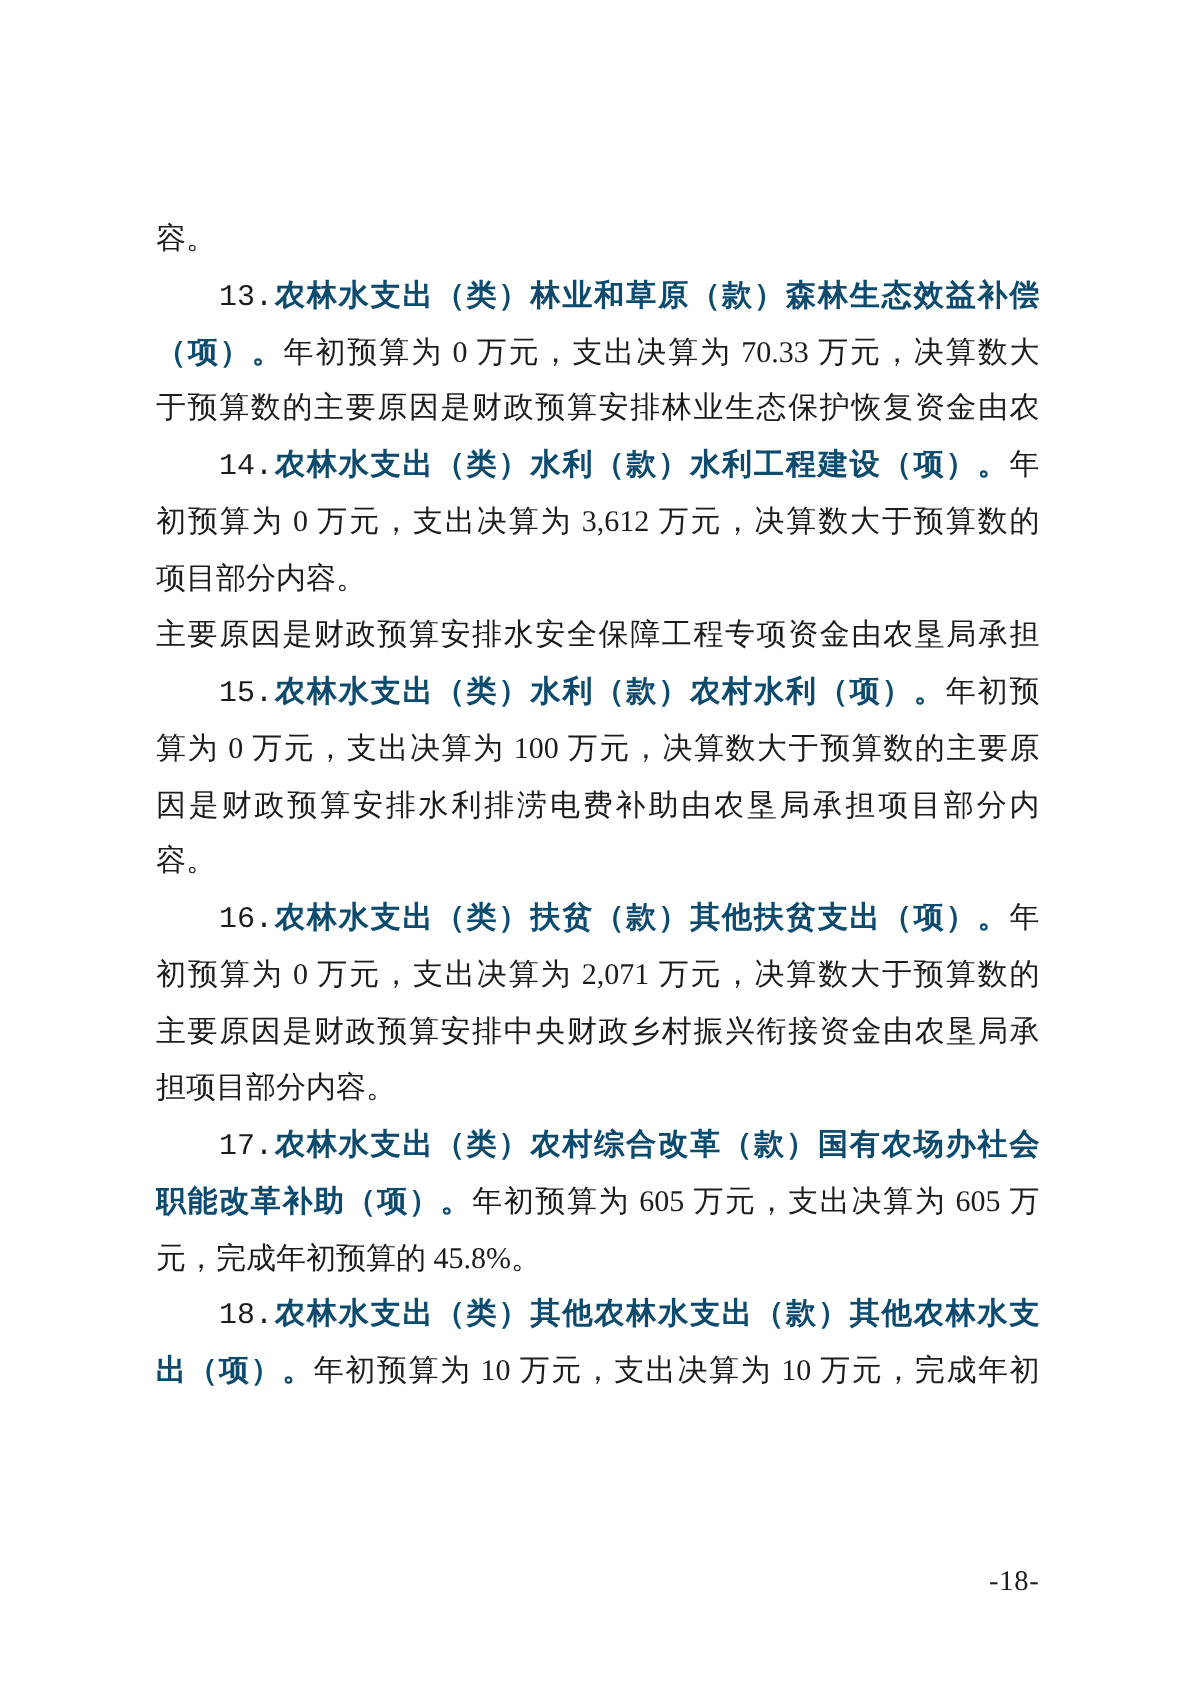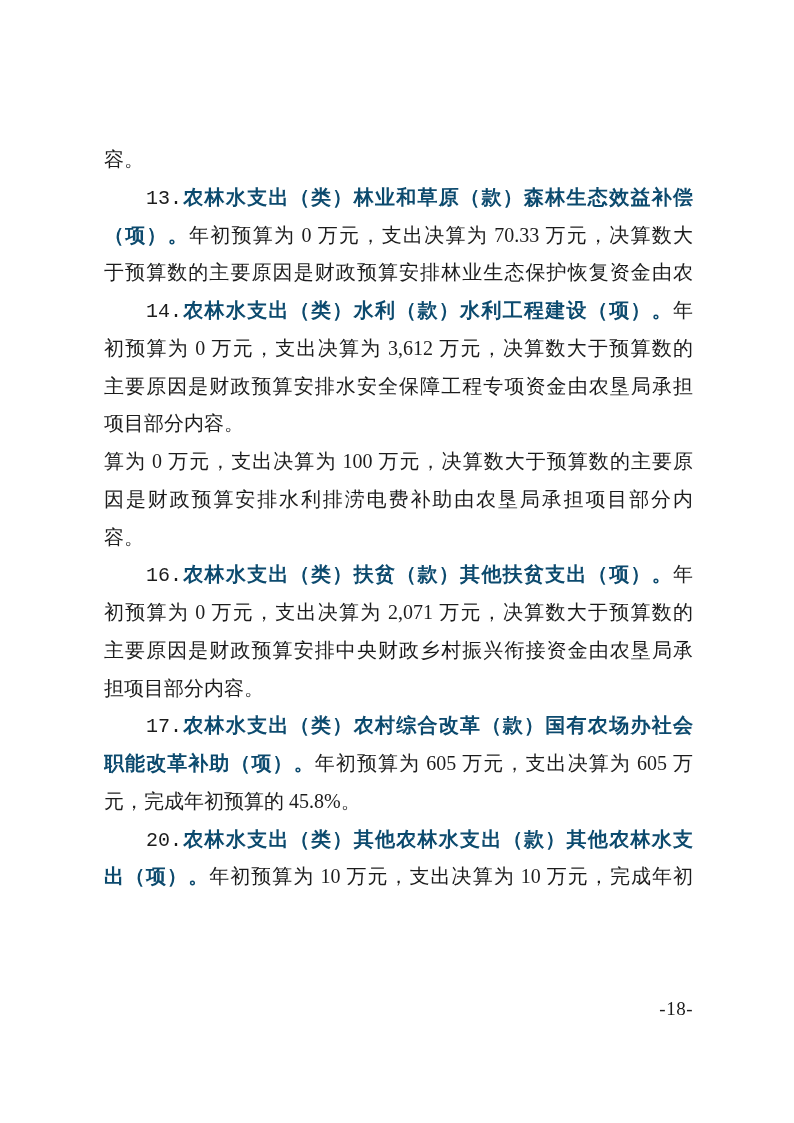--- a/index.html
+++ b/index.html
@@ -46,49 +46,50 @@
     color: #1c1c1c;
   }
   .bold {
     font-weight: 700;
     font-family: "Liberation Sans", "DejaVu Sans", sans-serif;
     color: #0c4a6e;
   }
   .footer-num {
     position: absolute;
     left: 104px;
-    top: 998px;
+    top: 1044px;
     width: 589px;
     text-align: right;
     font-size: 19px;
     letter-spacing: 0.5px;
     color: #1c1c1c;
     font-family: "Liberation Serif", "DejaVu Serif", serif;
   }
 </style>
 </head>
 <body>
 
 <div class="page">
   <div class="content">
     <div class="line short"><span>容。</span></div>
     <div class="line justify indent"><span class="num">13.</span><span class="bold">农林水支出（类）林业和草原（款）森林生态效益补偿</span></div>
     <div class="line justify"><span class="bold">（项）。</span><span>年初预算为 0 万元，支出决算为 70.33 万元，决算数大</span></div>
     <div class="line justify"><span>于预算数的主要原因是财政预算安排林业生态保护恢复资金由农</span></div>
     <div class="line justify indent"><span class="num">14.</span><span class="bold">农林水支出（类）水利（款）水利工程建设（项）。</span><span>年</span></div>
     <div class="line justify"><span>初预算为 0 万元，支出决算为 3,612 万元，决算数大于预算数的</span></div>
+    <div class="line short"><span>项目部分内容。</span></div>
     <div class="line justify"><span>主要原因是财政预算安排水安全保障工程专项资金由农垦局承担</span></div>
-    <div class="line short"><span>项目部分内容。</span></div>
+    <div class="line justify indent"><span class="num">15.</span><span class="bold">农林水支出（类）水利（款）农村水利（项）。</span><span>年初预</span></div>
     <div class="line justify"><span>算为 0 万元，支出决算为 100 万元，决算数大于预算数的主要原</span></div>
     <div class="line justify"><span>因是财政预算安排水利排涝电费补助由农垦局承担项目部分内</span></div>
     <div class="line short"><span>容。</span></div>
     <div class="line justify indent"><span class="num">16.</span><span class="bold">农林水支出（类）扶贫（款）其他扶贫支出（项）。</span><span>年</span></div>
     <div class="line justify"><span>初预算为 0 万元，支出决算为 2,071 万元，决算数大于预算数的</span></div>
     <div class="line justify"><span>主要原因是财政预算安排中央财政乡村振兴衔接资金由农垦局承</span></div>
     <div class="line short"><span>担项目部分内容。</span></div>
     <div class="line justify indent"><span class="num">17.</span><span class="bold">农林水支出（类）农村综合改革（款）国有农场办社会</span></div>
     <div class="line justify"><span class="bold">职能改革补助（项）。</span><span>年初预算为 605 万元，支出决算为 605 万</span></div>
     <div class="line short"><span>元，完成年初预算的 45.8%。</span></div>
-    <div class="line justify indent"><span class="num">20.</span><span class="bold">农林水支出（类）其他农林水支出（款）其他农林水支</span></div>
+    <div class="line justify indent"><span class="num">18.</span><span class="bold">农林水支出（类）其他农林水支出（款）其他农林水支</span></div>
     <div class="line justify"><span class="bold">出（项）。</span><span>年初预算为 10 万元，支出决算为 10 万元，完成年初</span></div>
   </div>
   <div class="footer-num">-18-</div>
 </div>
 
 </body></html>

